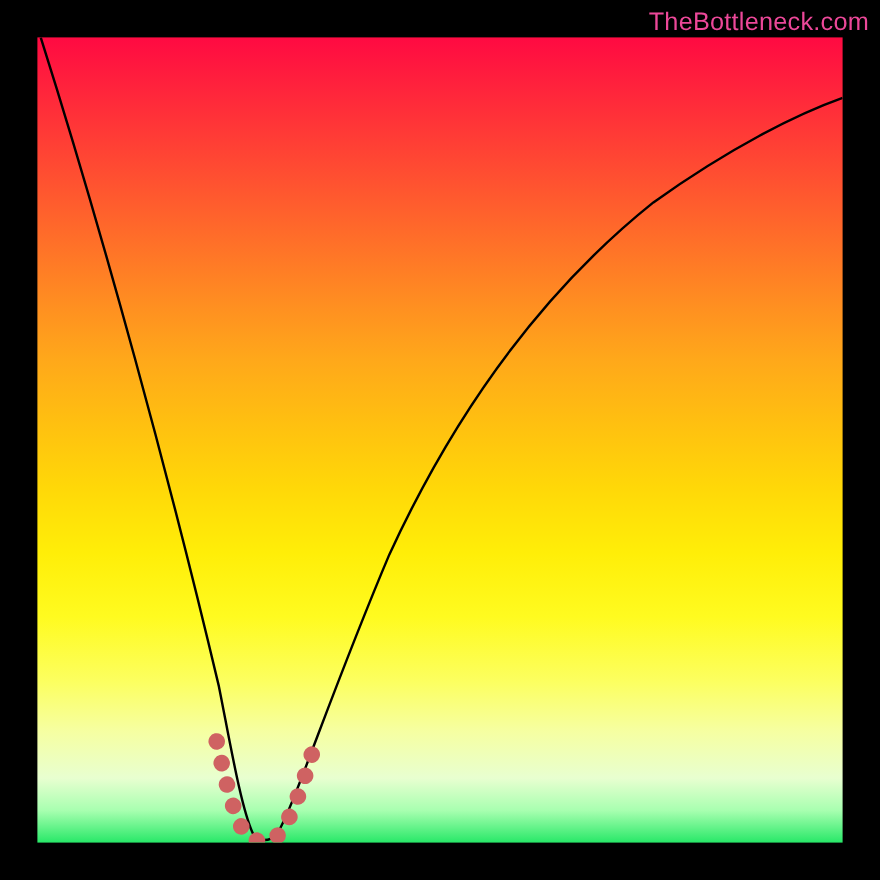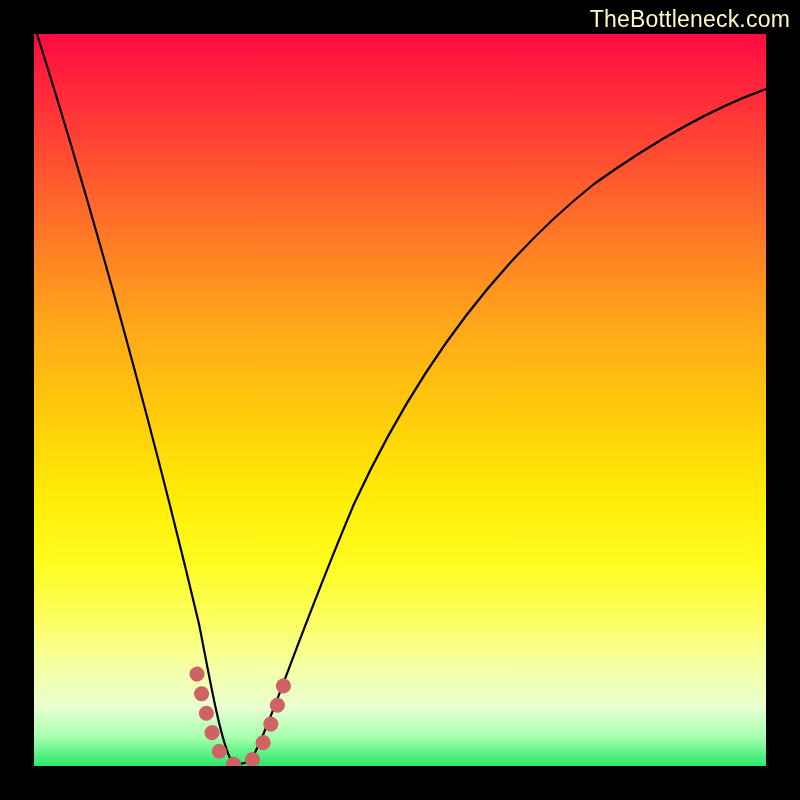--- a/index.html
+++ b/index.html
@@ -48,21 +48,21 @@
     position: absolute;
     top: 0;
     left: 0;
     width: 732px;
     height: 732px;
   }
   .watermark {
     position: absolute;
     top: 6px;
     right: 10px;
-    color: #fef9c3;
+    color: #ec4899;
     font-size: 23px;
     font-weight: 400;
     letter-spacing: 0.2px;
   }
 </style>
 </head>
 <body>
 
 <div class="frame">
 

